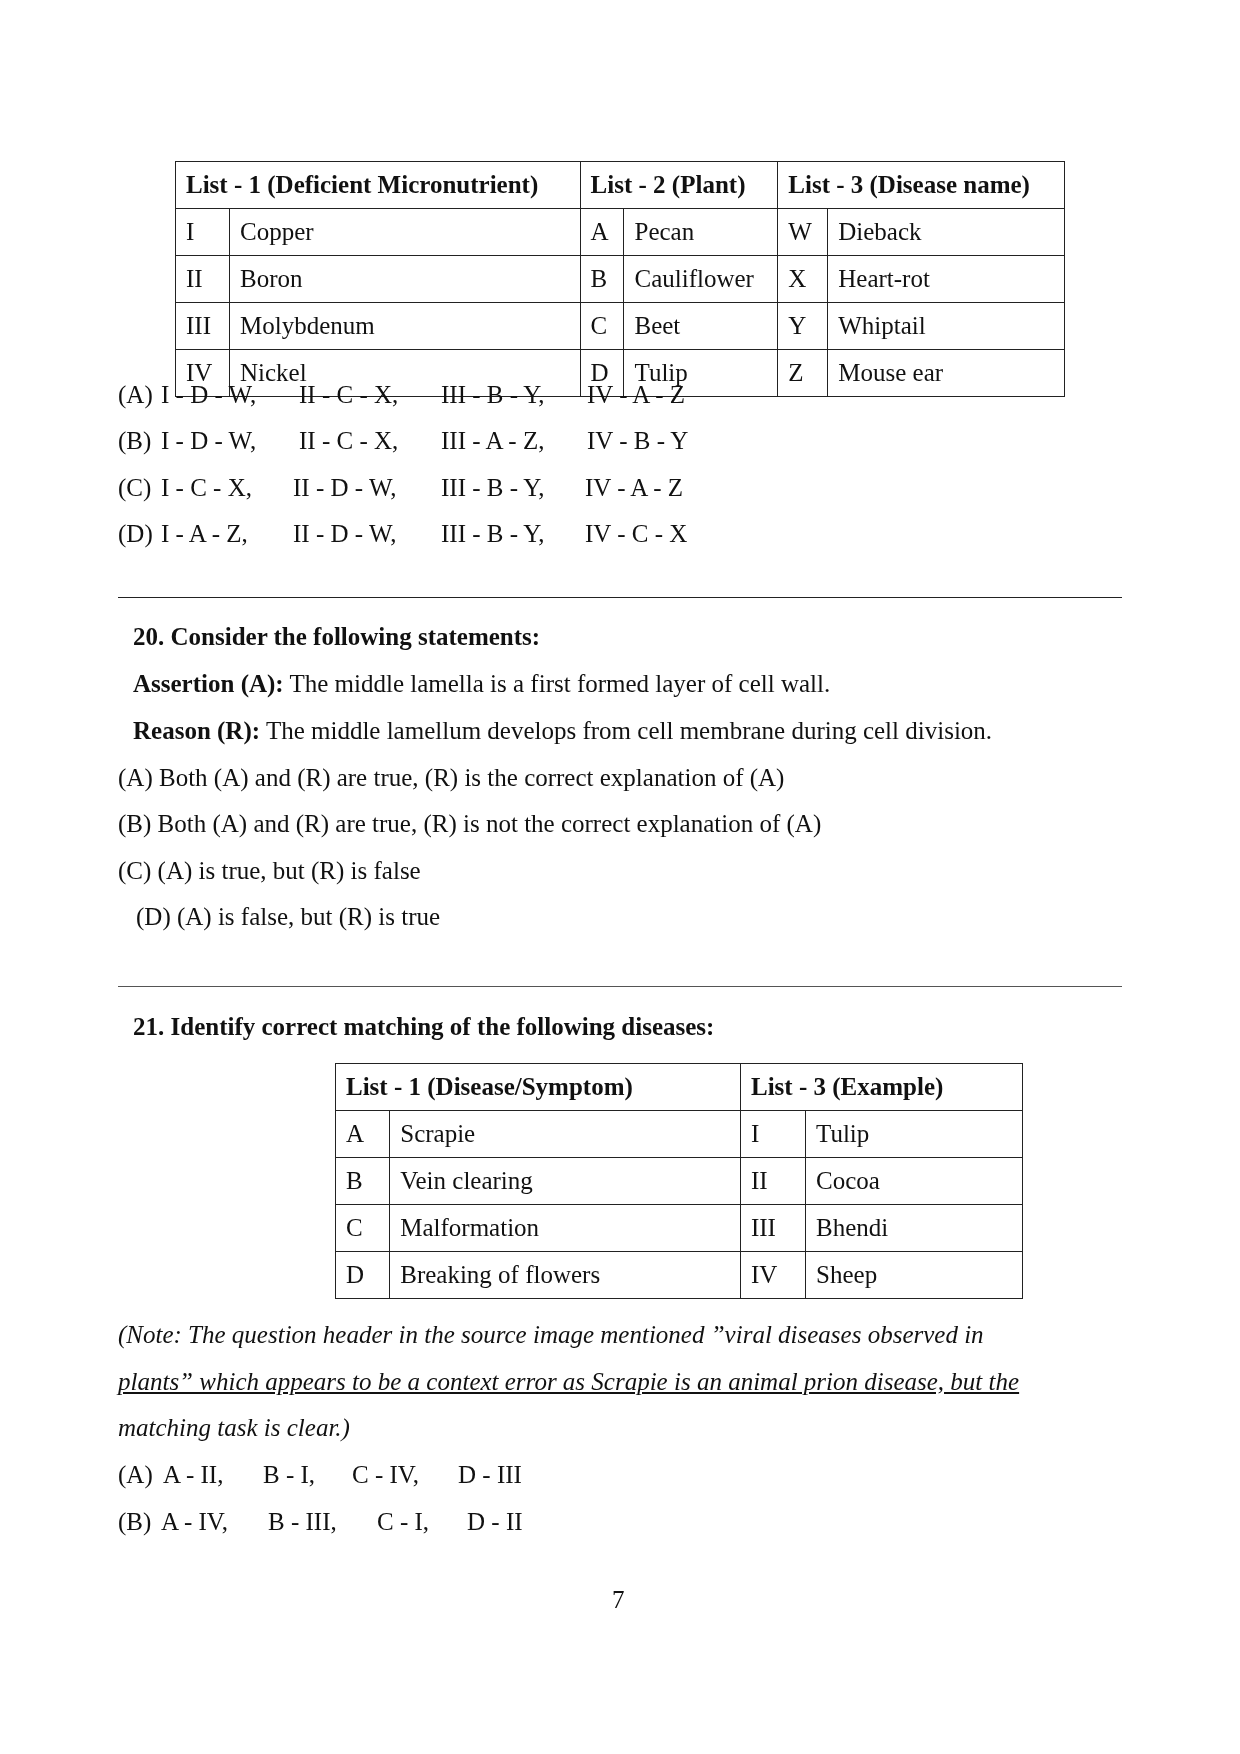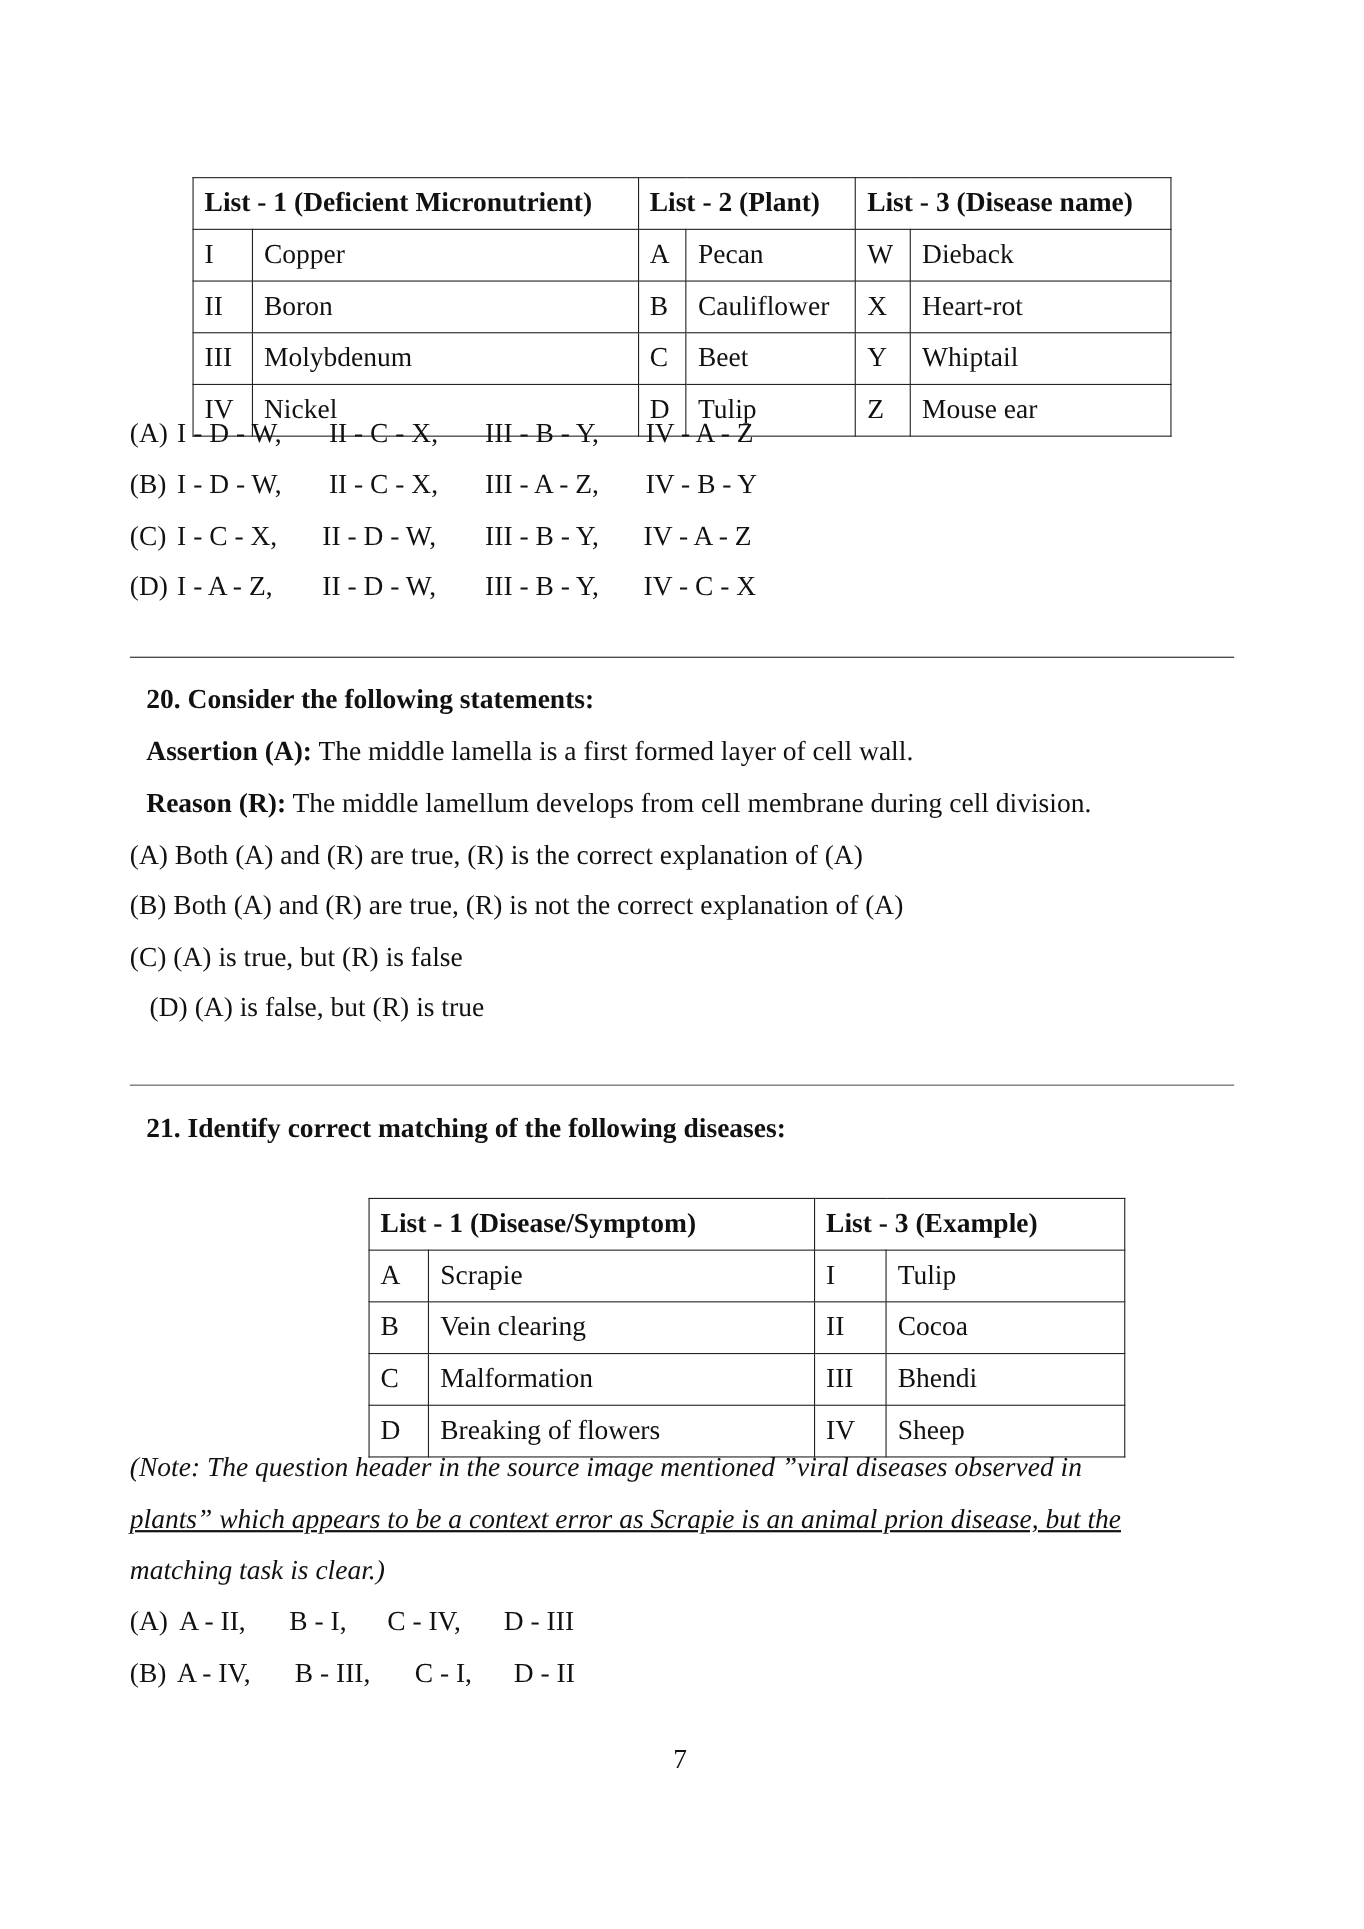--- a/index.html
+++ b/index.html
@@ -109,21 +109,21 @@
 </div>
 <div class="line" style="top:763px;text-align:right;">(A) Both (A) and (R) are true, (R) is the correct explanation of (A)</div>
 <div class="line" style="top:809px;">(B) Both (A) and (R) are true, (R) is not the correct explanation of (A)</div>
 <div class="line" style="top:856px;">(C) (A) is true, but (R) is false</div>
 <div class="line" style="top:902px;margin-left:18px;">(D) (A) is false, but (R) is true</div>
 
 <div class="rule" style="top:986px; border-top-color:#555;"></div>
 
 <div class="line bold" style="top:1012px;">21. Identify correct matching of the following diseases:</div>
 
-<table class="mtab" style="left:335px; top:1063px; width:688px;margin-top:26px;">
+<table class="mtab" style="left:335px; top:1063px; width:688px;">
   <colgroup>
     <col style="width:45px">
       <col style="width:291px">
     <col style="width:54px">
       <col style="width:180px">
   </colgroup>
   <tbody>
       <tr>
     <th colspan="2">List - 1 (Disease/Symptom)</th>
     <th colspan="2">List - 3 (Example)</th>

